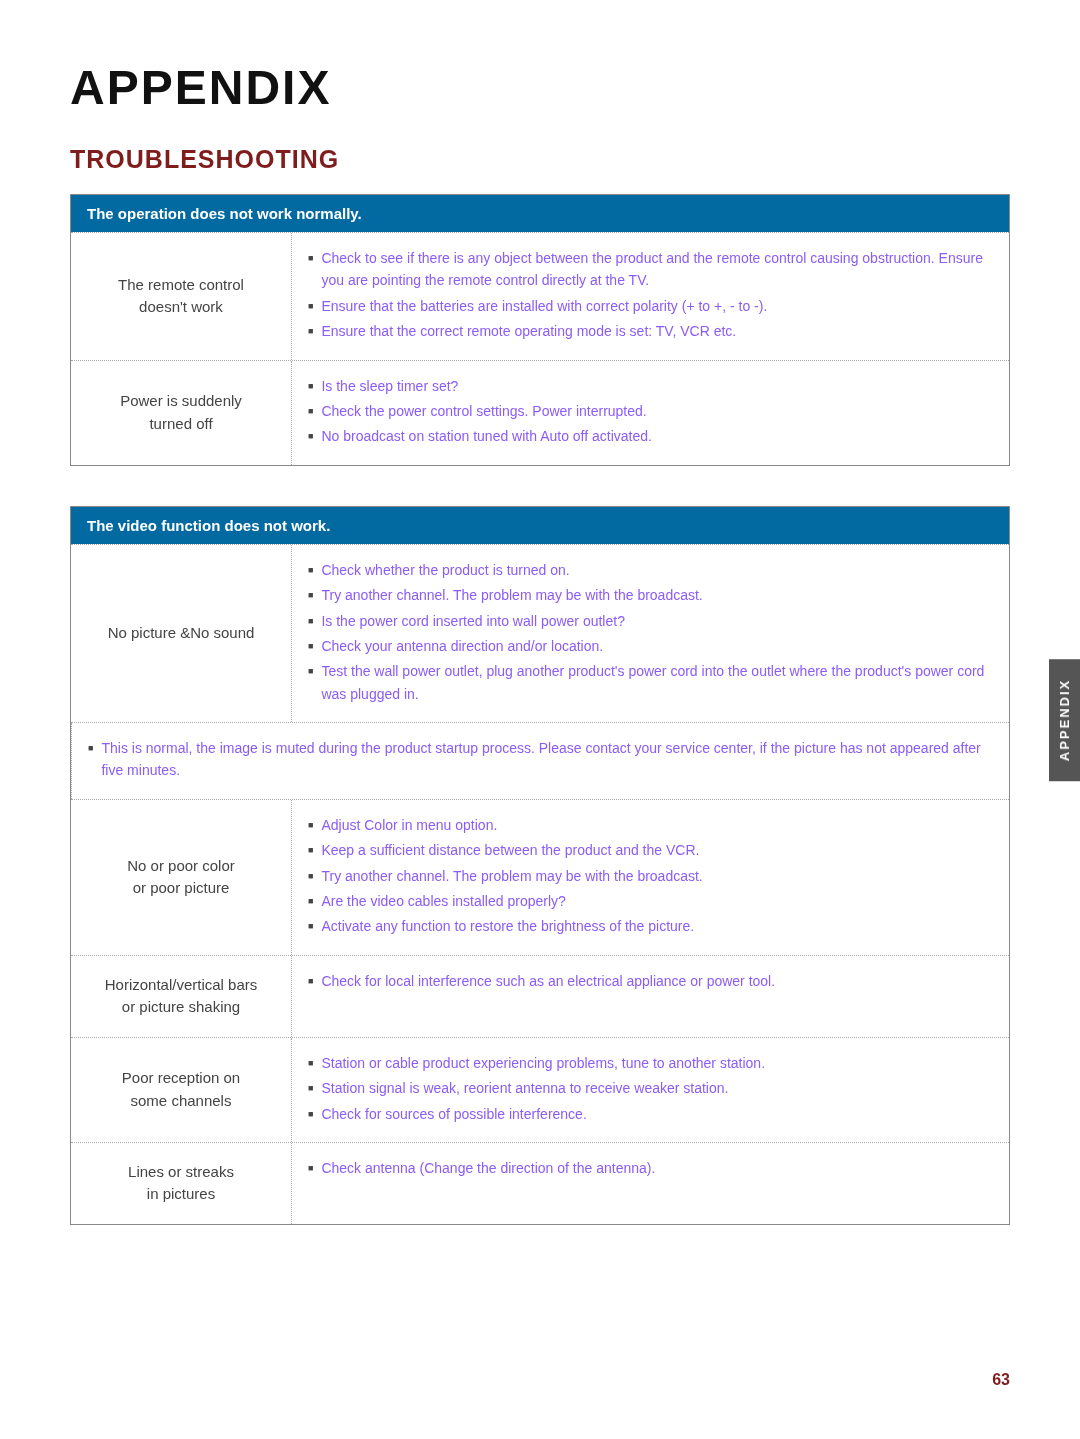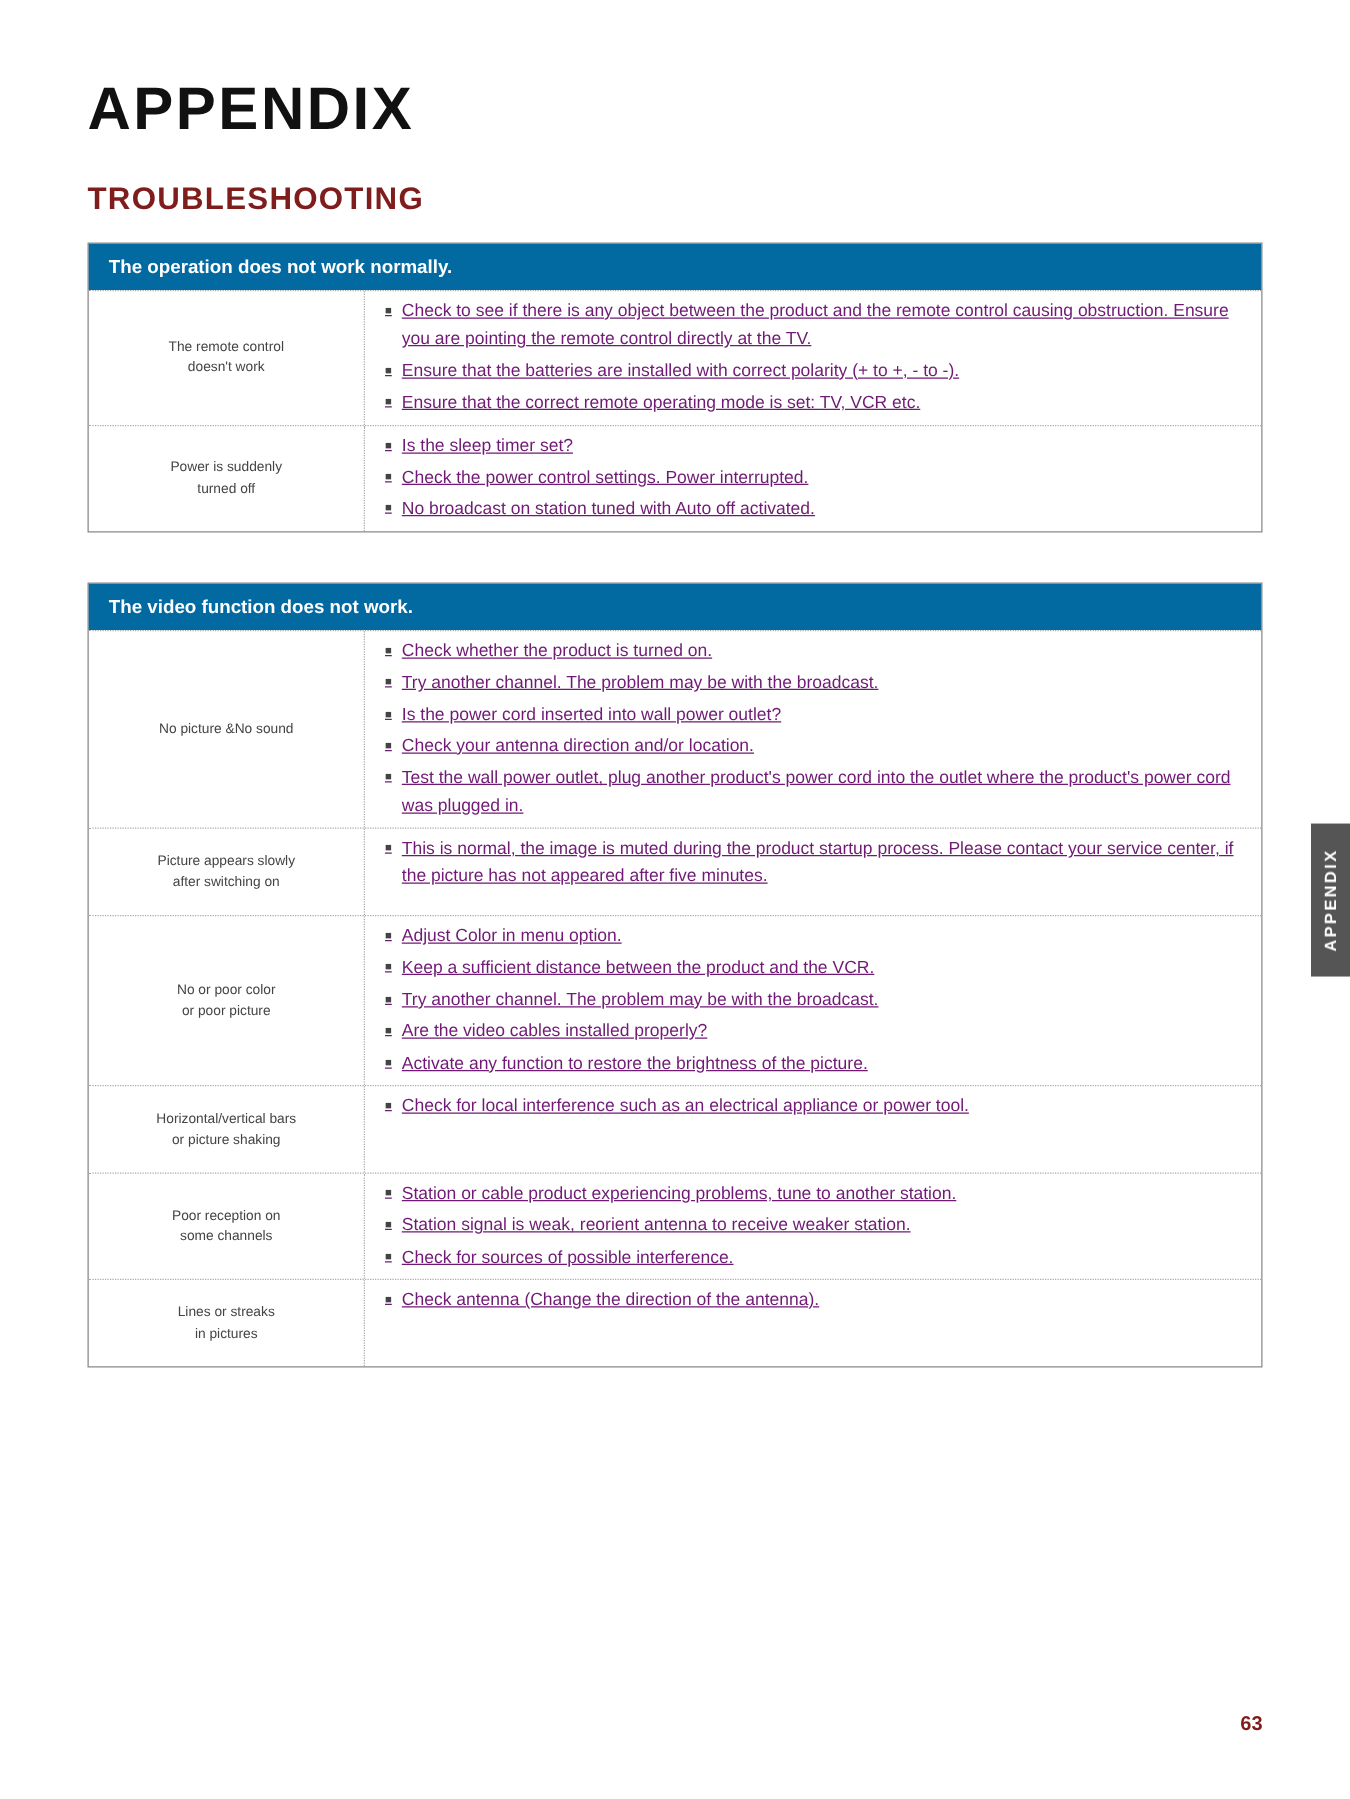--- a/index.html
+++ b/index.html
@@ -50,37 +50,36 @@
     }
 
     .table-row:first-of-type {
       border-top: none;
     }
 
     .row-label {
       width: 220px;
       min-width: 220px;
       padding: 18px 16px;
-      font-size: 11px;
+      font-size: 15px;
       color: #444444;
       text-align: center;
       display: flex;
       align-items: center;
       justify-content: center;
       line-height: 1.5;
     }
 
     .row-content {
       flex: 1;
-      padding: 4px 16px;
+      padding: 14px 16px;
       font-size: 14px;
-      color: #701a75;
+      color: #8b5cf6;
       line-height: 1.6;
       border-left: 1px dotted #aaaaaa;
-      text-decoration: underline;
     }
 
     .bullet-item {
       display: flex;
       align-items: flex-start;
       margin-bottom: 3px;
     }
 
     .bullet-item::before {
       content: '■';
@@ -154,21 +153,20 @@
     <div class="row-content">
       <div class="bullet-item">Check whether the product is turned on.</div>
       <div class="bullet-item">Try another channel. The problem may be with the broadcast.</div>
       <div class="bullet-item">Is the power cord inserted into wall power outlet?</div>
       <div class="bullet-item">Check your antenna direction and/or location.</div>
       <div class="bullet-item">Test the wall power outlet, plug another product's power cord into the outlet where the product's power cord was plugged in.</div>
     </div>
   </div>
 
   <div class="table-row">
-    <div class="row-label">Picture appears slowly<br>after switching on</div>
     <div class="row-content">
       <div class="bullet-item">This is normal, the image is muted during the product startup process. Please contact your service center, if the picture has not appeared after five minutes.</div>
     </div>
   </div>
 
   <div class="table-row">
     <div class="row-label">No or poor color<br>or poor picture</div>
     <div class="row-content">
       <div class="bullet-item">Adjust Color in menu option.</div>
       <div class="bullet-item">Keep a sufficient distance between the product and the VCR.</div>

